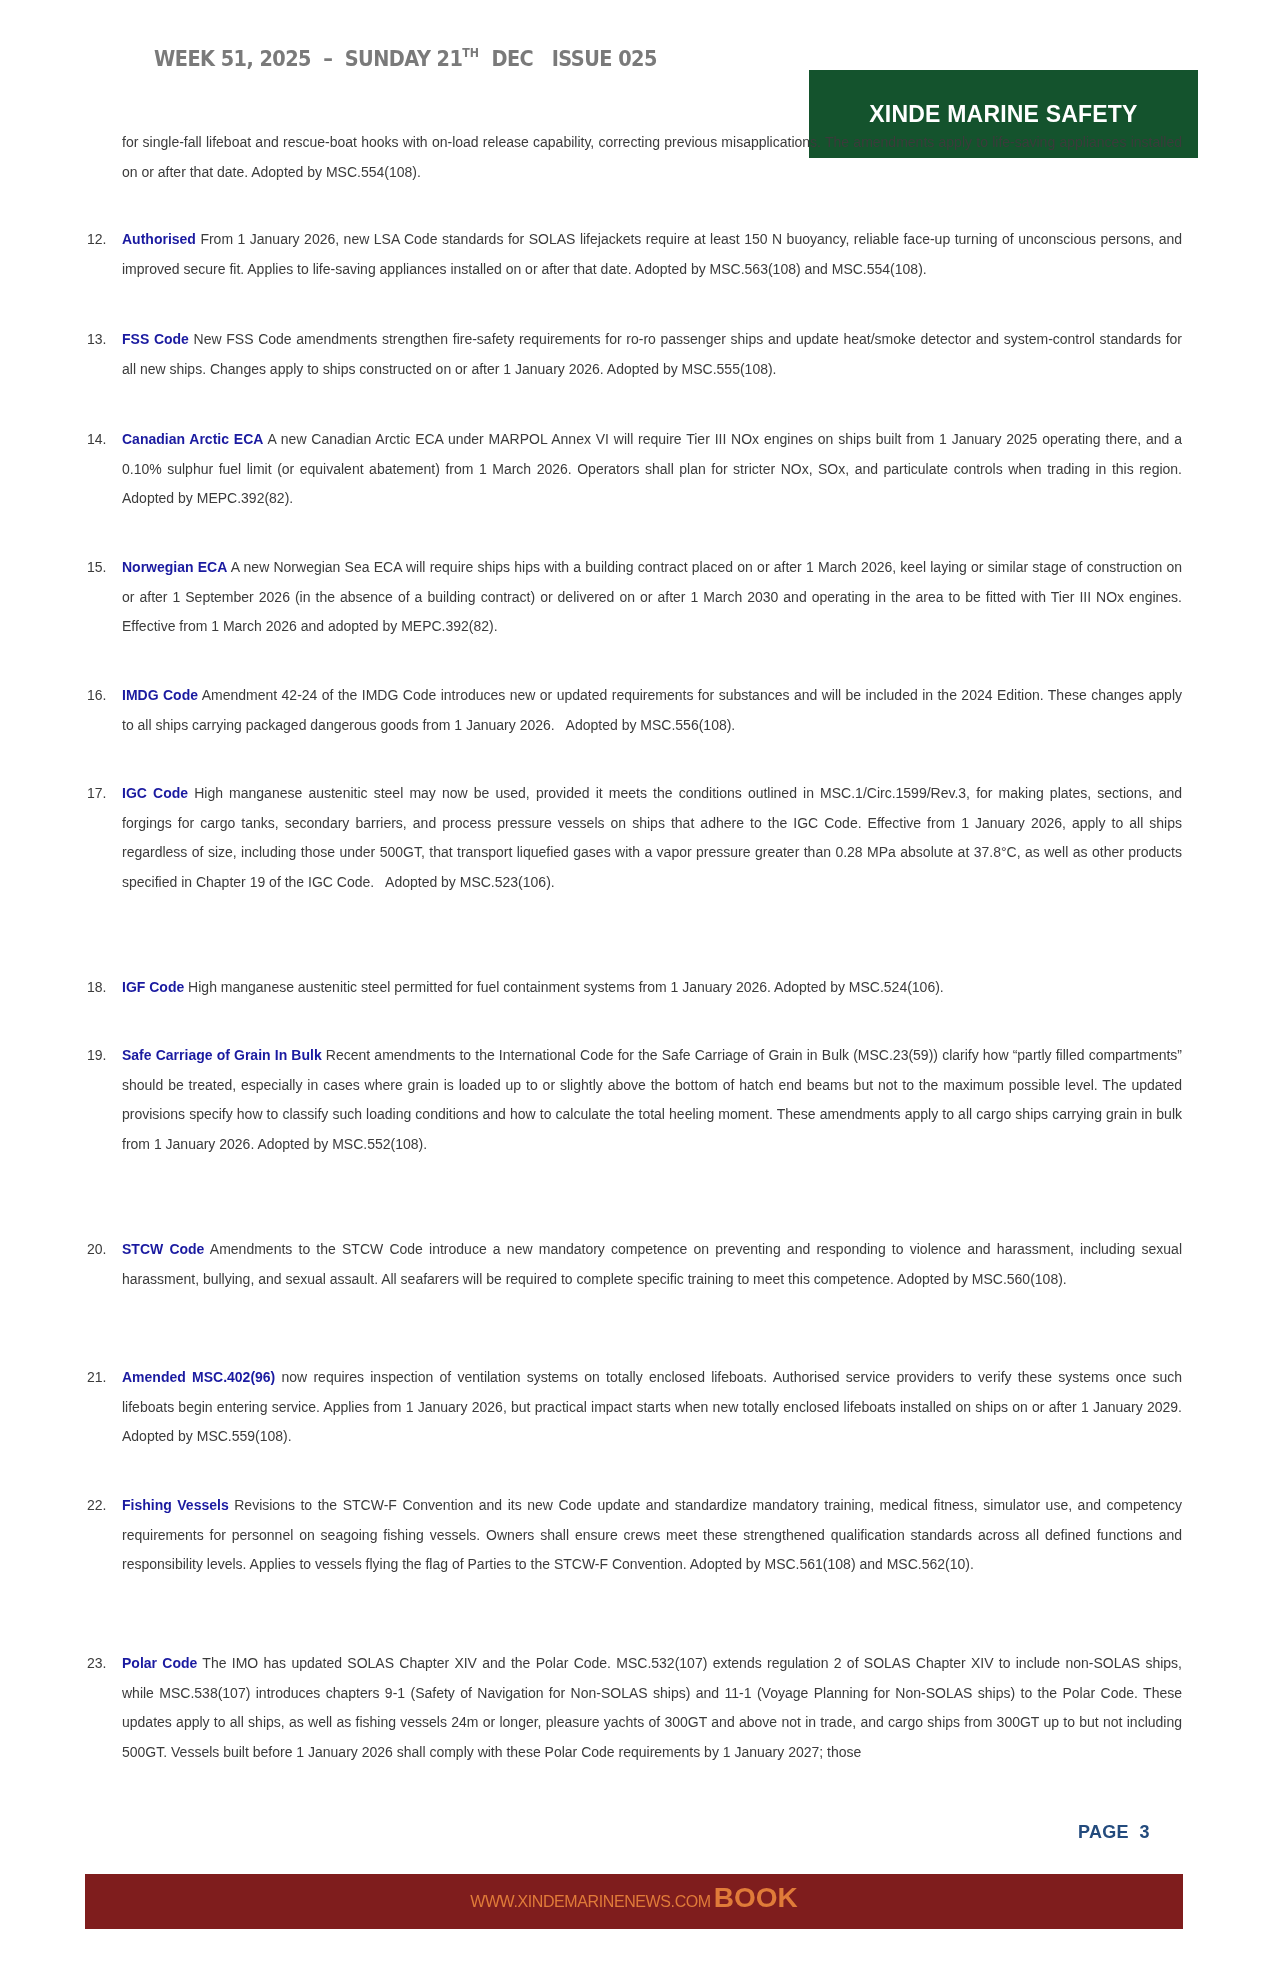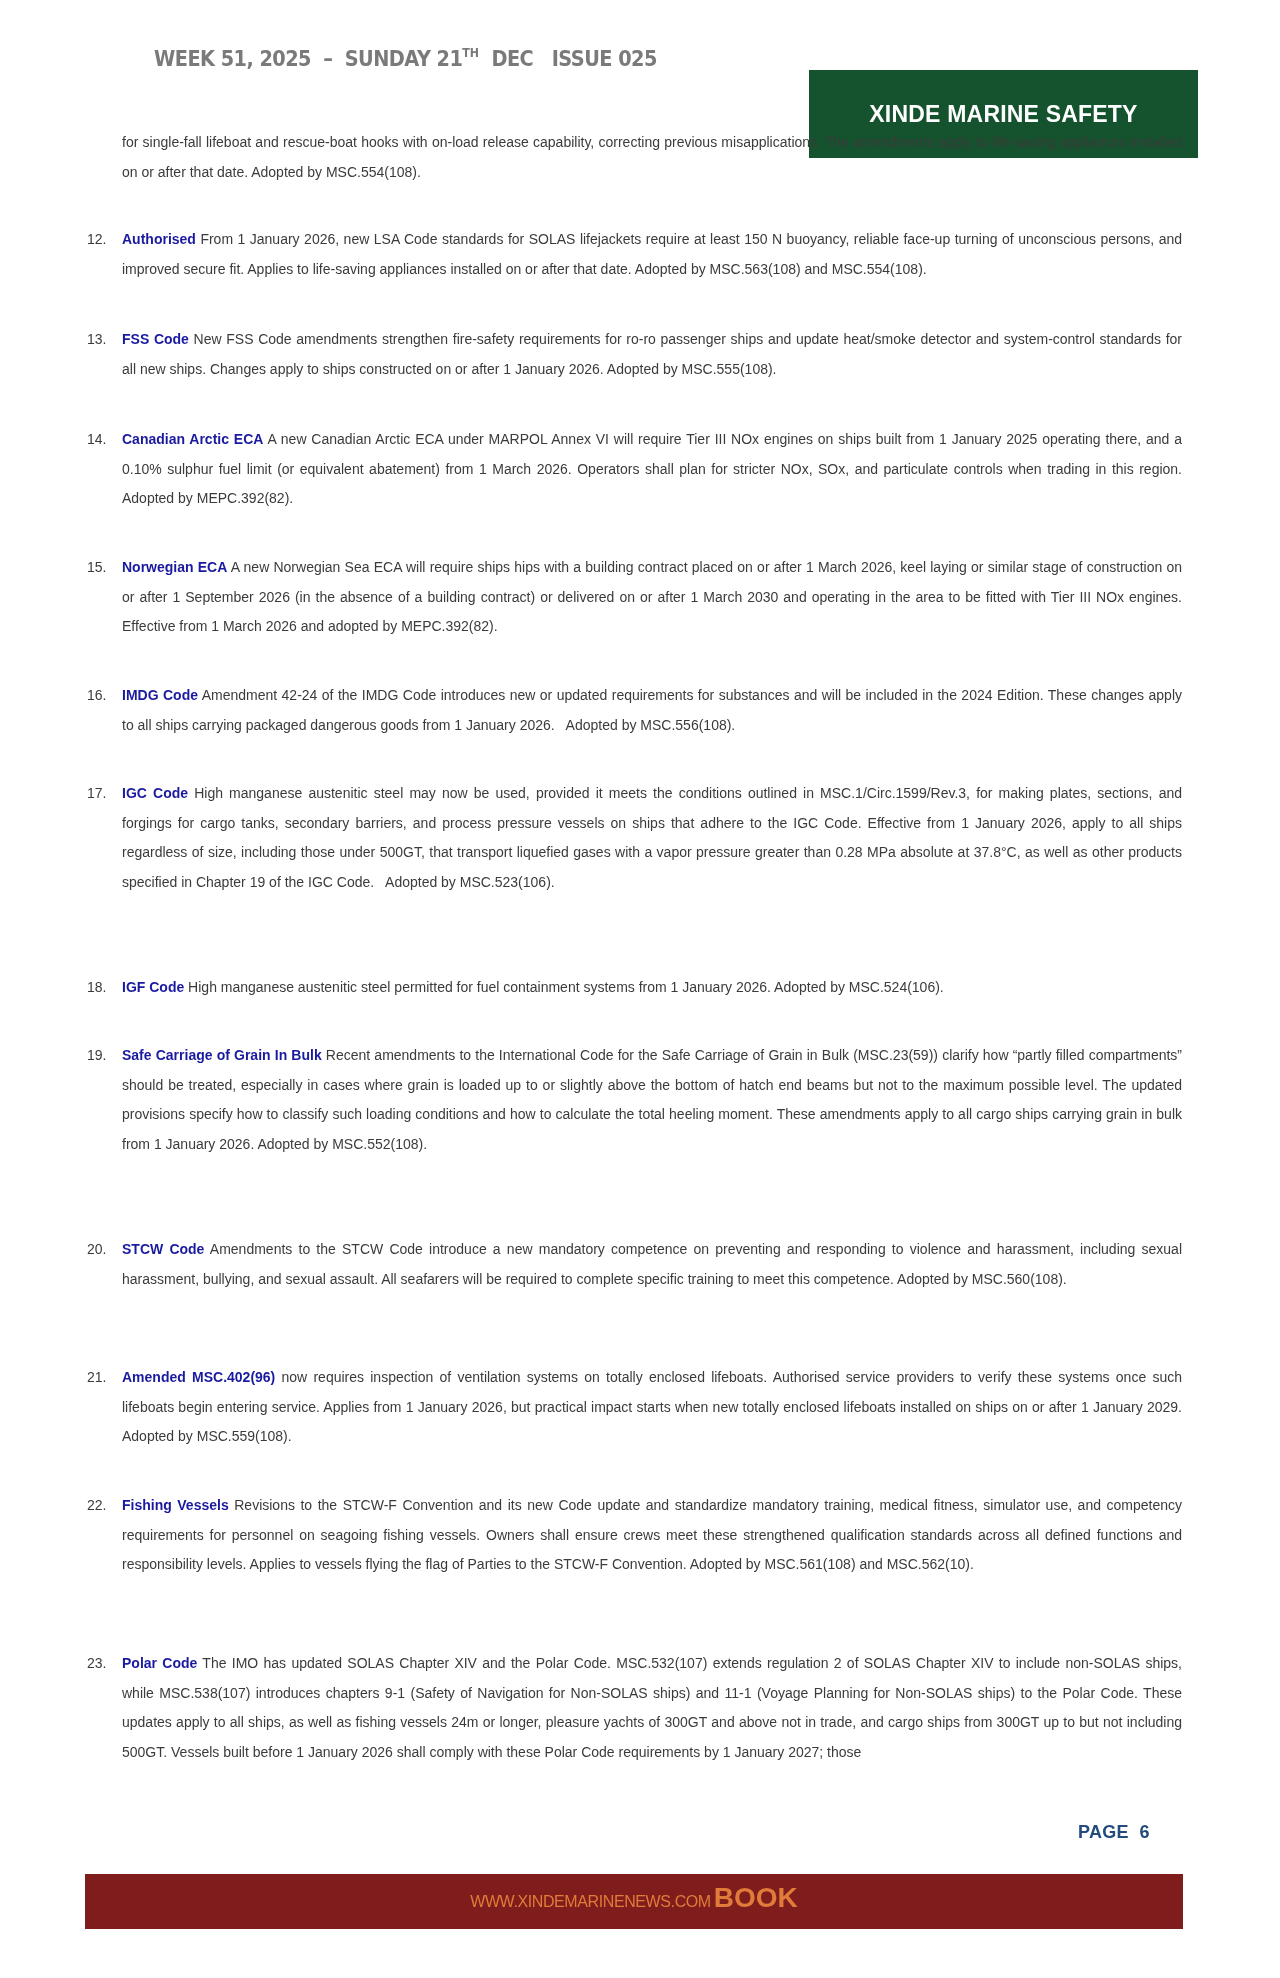--- a/index.html
+++ b/index.html
@@ -79,18 +79,18 @@
 </div>
 
 <div class="block" style="top:1491px">
   <span class="num">22.</span><span class="kw">Fishing Vessels</span><span> Revisions to the STCW-F Convention and its new Code update and standardize mandatory training, medical fitness, simulator use, and competency requirements for personnel on seagoing fishing vessels. Owners shall ensure crews meet these strengthened qualification standards across all defined functions and responsibility levels. Applies to vessels flying the flag of Parties to the STCW-F Convention. Adopted by MSC.561(108) and MSC.562(10).</span>
 </div>
 
 <div class="block" style="top:1649px">
   <span class="num">23.</span><span class="kw">Polar Code</span><span> The IMO has updated SOLAS Chapter XIV and the Polar Code. MSC.532(107) extends regulation 2 of SOLAS Chapter XIV to include non-SOLAS ships, while MSC.538(107) introduces chapters 9-1 (Safety of Navigation for Non-SOLAS ships) and 11-1 (Voyage Planning for Non-SOLAS ships) to the Polar Code. These updates apply to all ships, as well as fishing vessels 24m or longer, pleasure yachts of 300GT and above not in trade, and cargo ships from 300GT up to but not including 500GT. Vessels built before 1 January 2026 shall comply with these Polar Code requirements by 1 January 2027; those</span>
 </div>
 
-<div class="page-no" style="white-space:pre">PAGE  6</div>
+<div class="page-no" style="white-space:pre">PAGE  3</div>
 
 <div class="footer">
   <span class="url">WWW.XINDEMARINENEWS.COM</span>
     <span class="book">BOOK</span>
 </div>
 
 </body></html>

